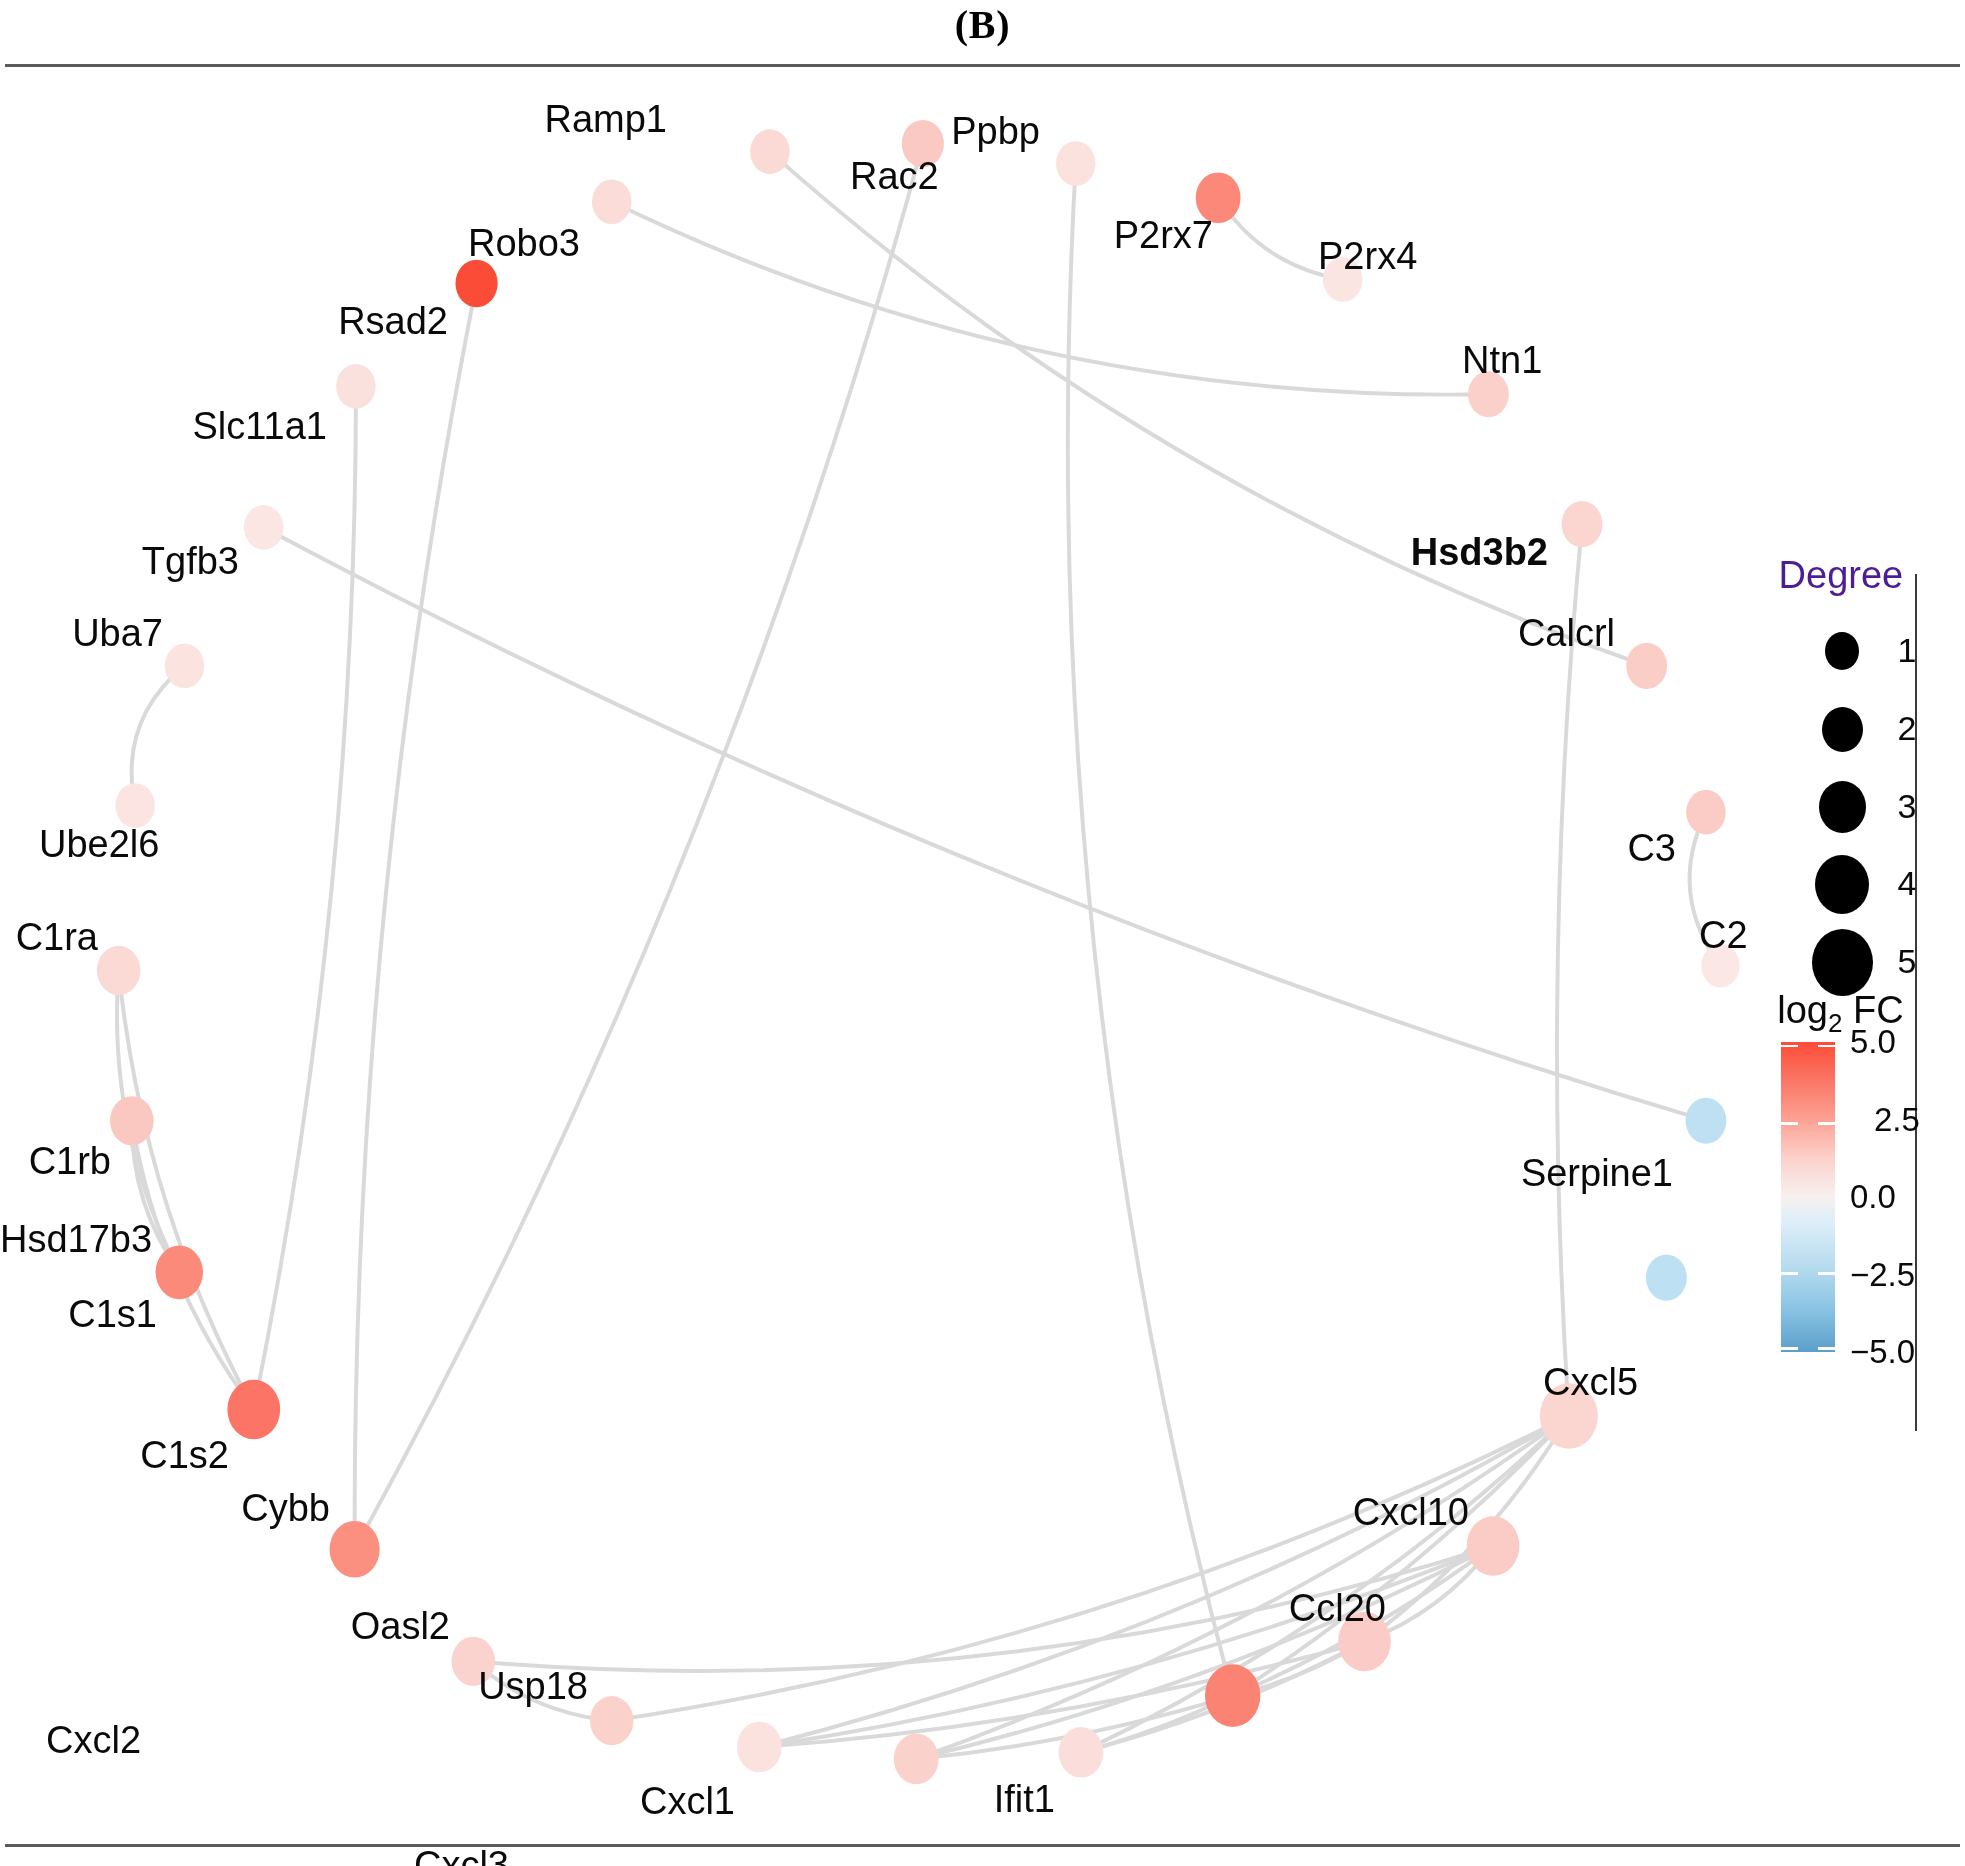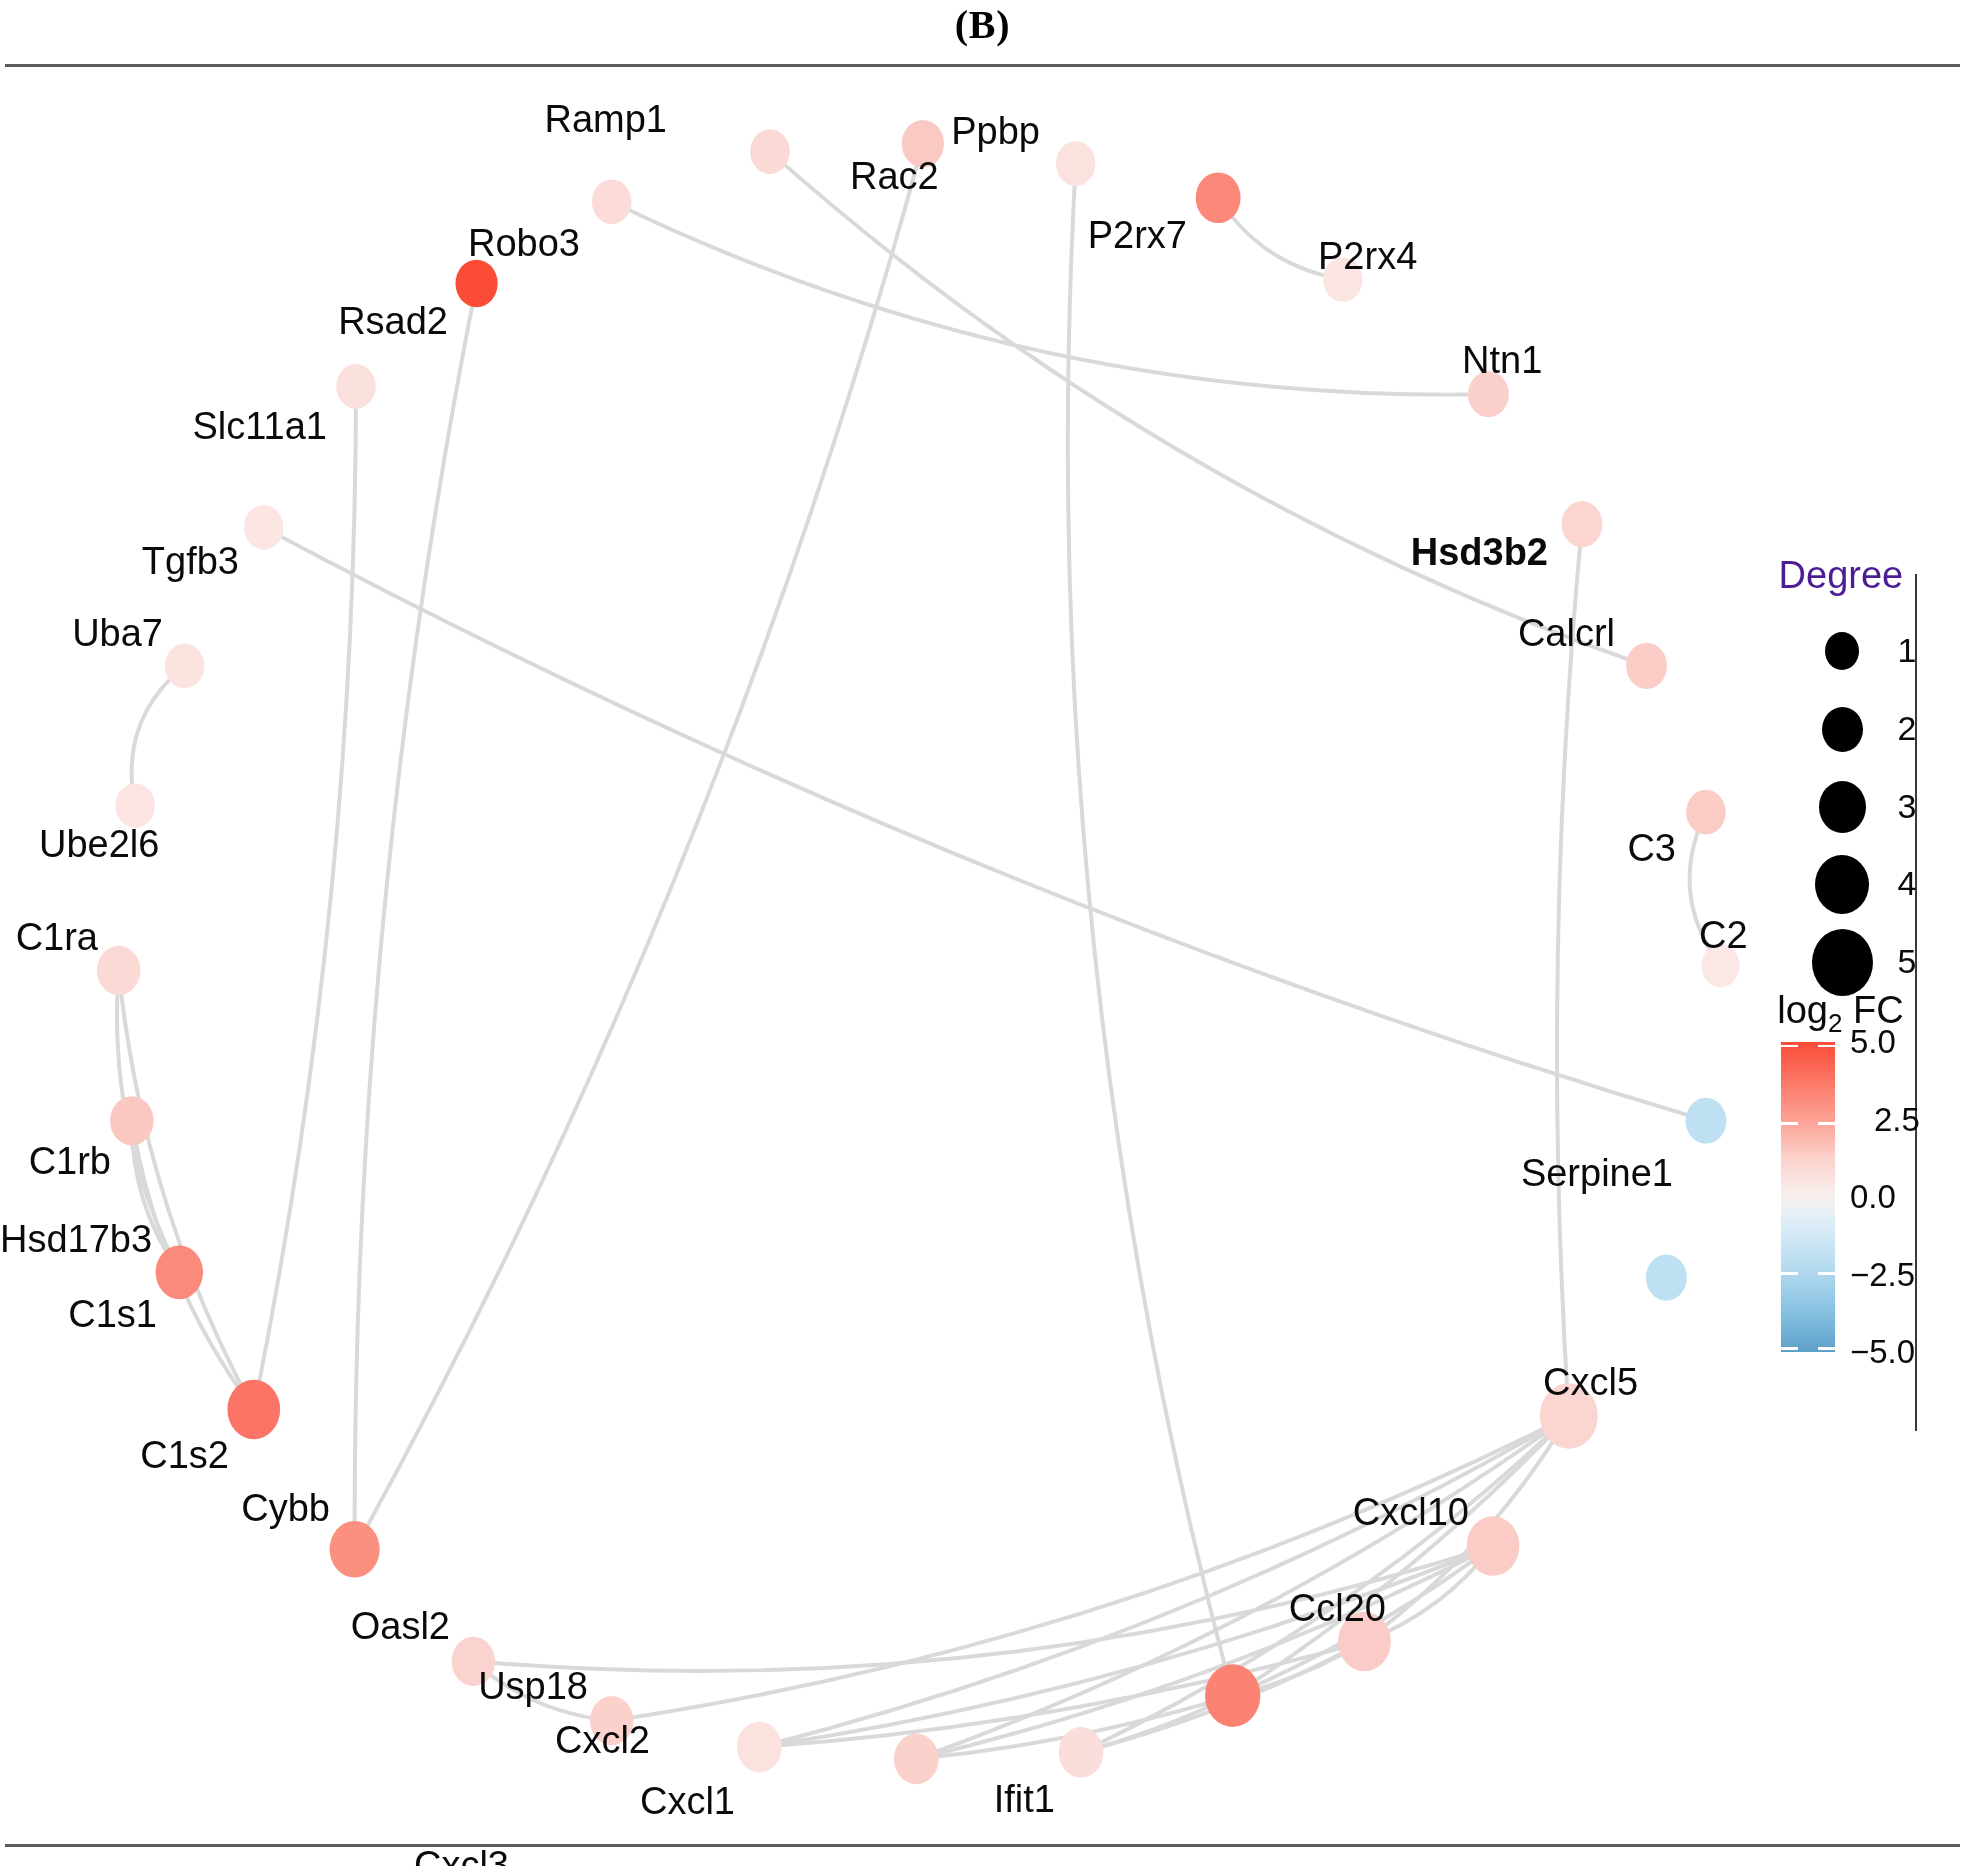--- a/index.html
+++ b/index.html
@@ -125,21 +125,21 @@
         <ellipse cx="1152" cy="2650" rx="34" ry="38.419999999999995" fill="#fbe2df"></ellipse>
         <ellipse cx="1390" cy="2668" rx="34" ry="38.419999999999995" fill="#fbd1cb"></ellipse>
         <ellipse cx="1640" cy="2658" rx="34" ry="38.419999999999995" fill="#fbdedb"></ellipse>
       </g>
   </svg>
 
   <div id="labels-layer">
       <div class="nlabel" style="top: 100px; left: 0px; width: 667px; text-align: right;">Ramp1</div>
       <div class="nlabel" style="top: 157px; left: 850px;">Rac2</div>
       <div class="nlabel" style="top: 112px; left: 0px; width: 1040px; text-align: right;">Ppbp</div>
-      <div class="nlabel" style="top: 216px; left: 0px; width: 1187px; text-align: right;">P2rx7</div>
+      <div class="nlabel" style="top: 216px; left: 0px; width: 1187px; text-align: right; padding-left: 26px;">P2rx7</div>
       <div class="nlabel" style="top: 237px; left: 1318px;">P2rx4</div>
       <div class="nlabel" style="top: 224px; left: 0px; width: 580px; text-align: right;">Robo3</div>
       <div class="nlabel" style="top: 302px; left: 0px; width: 448px; text-align: right;">Rsad2</div>
       <div class="nlabel" style="top: 341px; left: 1462px;">Ntn1</div>
       <div class="nlabel" style="top: 407px; left: 0px; width: 327px; text-align: right;">Slc11a1</div>
       <div class="nlabel" style="top: 533px; left: 0px; width: 1548px; text-align: right; font-weight: bold;">Hsd3b2</div>
       <div class="nlabel" style="top: 542px; left: 0px; width: 239px; text-align: right;">Tgfb3</div>
       <div class="nlabel" style="top: 614px; left: 0px; width: 1615px; text-align: right;">Calcrl</div>
       <div class="nlabel" style="top: 614px; left: 0px; width: 163px; text-align: right;">Uba7</div>
       <div class="nlabel" style="top: 829px; left: 0px; width: 1676px; text-align: right;">C3</div>
@@ -149,21 +149,21 @@
       <div class="nlabel" style="top: 1142px; left: 0px; width: 111px; text-align: right;">C1rb</div>
       <div class="nlabel" style="top: 1154px; left: 0px; width: 1673px; text-align: right;">Serpine1</div>
       <div class="nlabel" style="top: 1295px; left: 0px; width: 157px; text-align: right;">C1s1</div>
       <div class="nlabel" style="top: 1220px; left: 0px; width: 1634px; ">Hsd17b3</div>
       <div class="nlabel" style="top: 1436px; left: 0px; width: 229px; text-align: right;">C1s2</div>
       <div class="nlabel" style="top: 1363px; left: 1543px;">Cxcl5</div>
       <div class="nlabel" style="top: 1489px; left: 0px; width: 330px; text-align: right;">Cybb</div>
       <div class="nlabel" style="top: 1493px; left: 0px; width: 1469px; text-align: right;">Cxcl10</div>
       <div class="nlabel" style="top: 1589px; left: 0px; width: 1338px; text-align: right; padding-left: 48px;">Ccl20</div>
       <div class="nlabel" style="top: 1607px; left: 0px; width: 450px; text-align: right;">Oasl2</div>
-      <div class="nlabel" style="top: 1721px; left: 0px; width: 1205px; text-align: center;">Cxcl2</div>
+      <div class="nlabel" style="top: 1721px; left: 0px; width: 1205px; text-align: left; padding-left: 46px;">Cxcl2</div>
       <div class="nlabel" style="top: 1667px; left: 0px; width: 588px; text-align: right;">Usp18</div>
       <div class="nlabel" style="top: 1782px; left: 0px; width: 735px; text-align: right;">Cxcl1</div>
       <div class="nlabel" style="top: 1846px; left: 0px; width: 891px; text-align: center; padding-left: 16px;">Cxcl3</div>
       <div class="nlabel" style="top: 1780px; left: 0px; width: 1055px; text-align: right;">Ifit1</div>
     </div>
 
   <div id="legend-divider"></div>
 
   <div id="legend">
     <div class="lg-title" style="left:6.6px;top:0px;">Degree</div>

